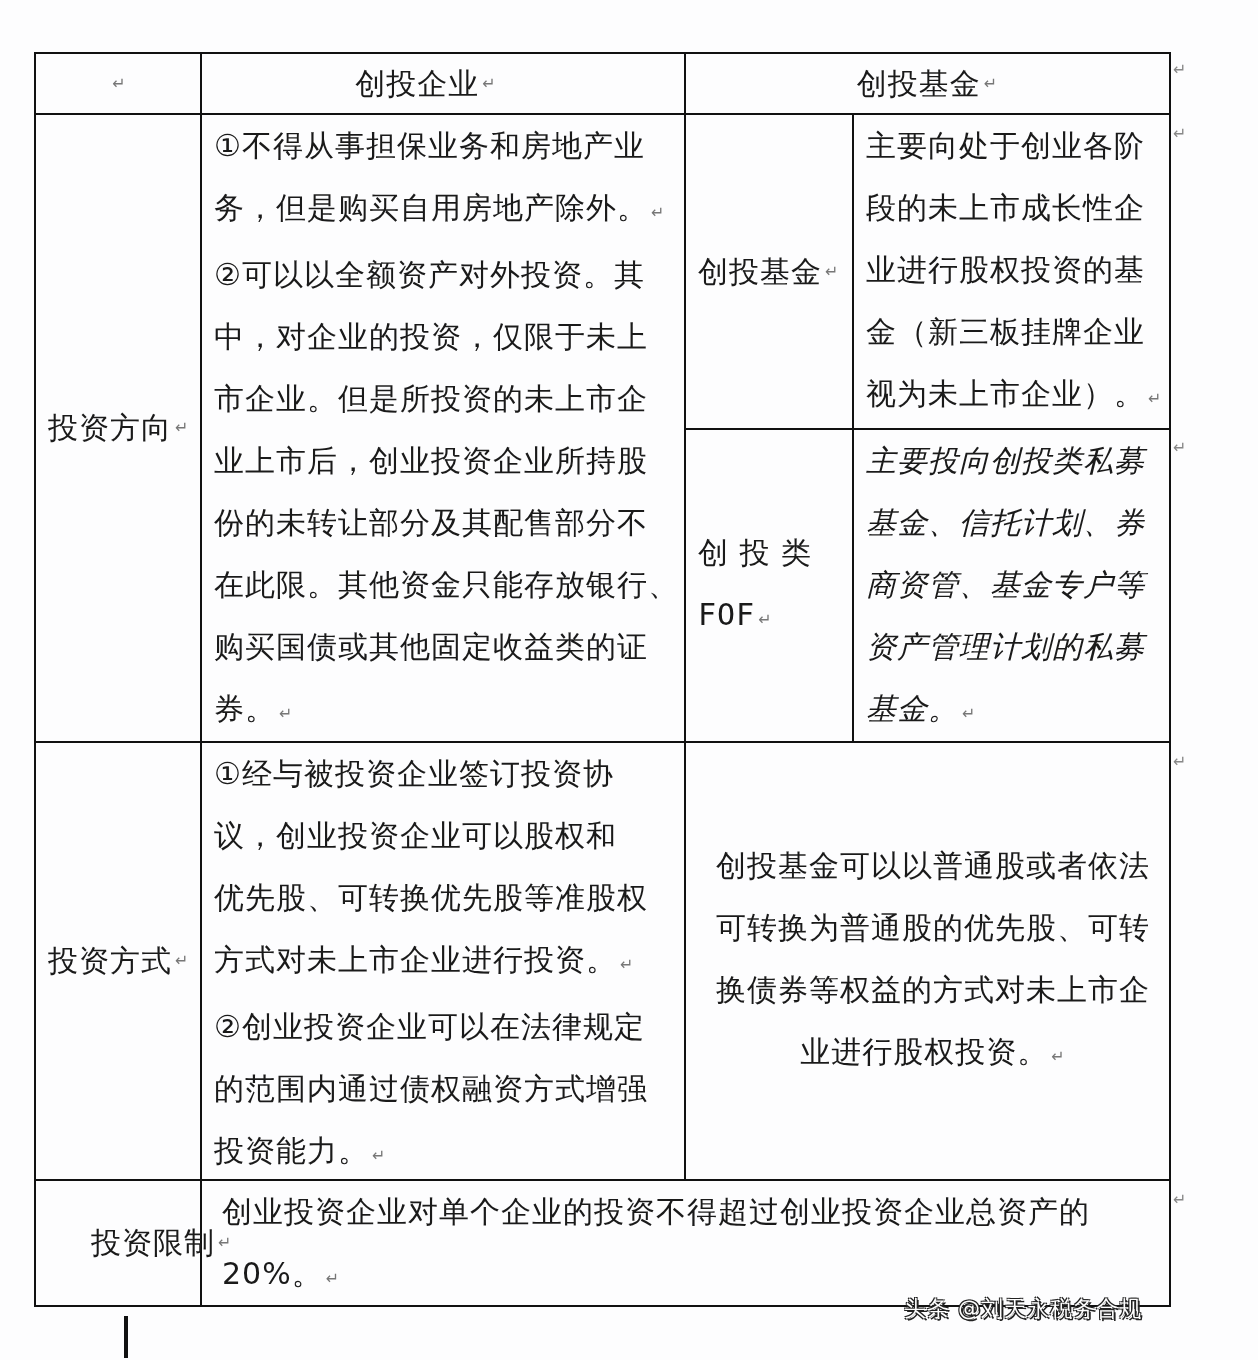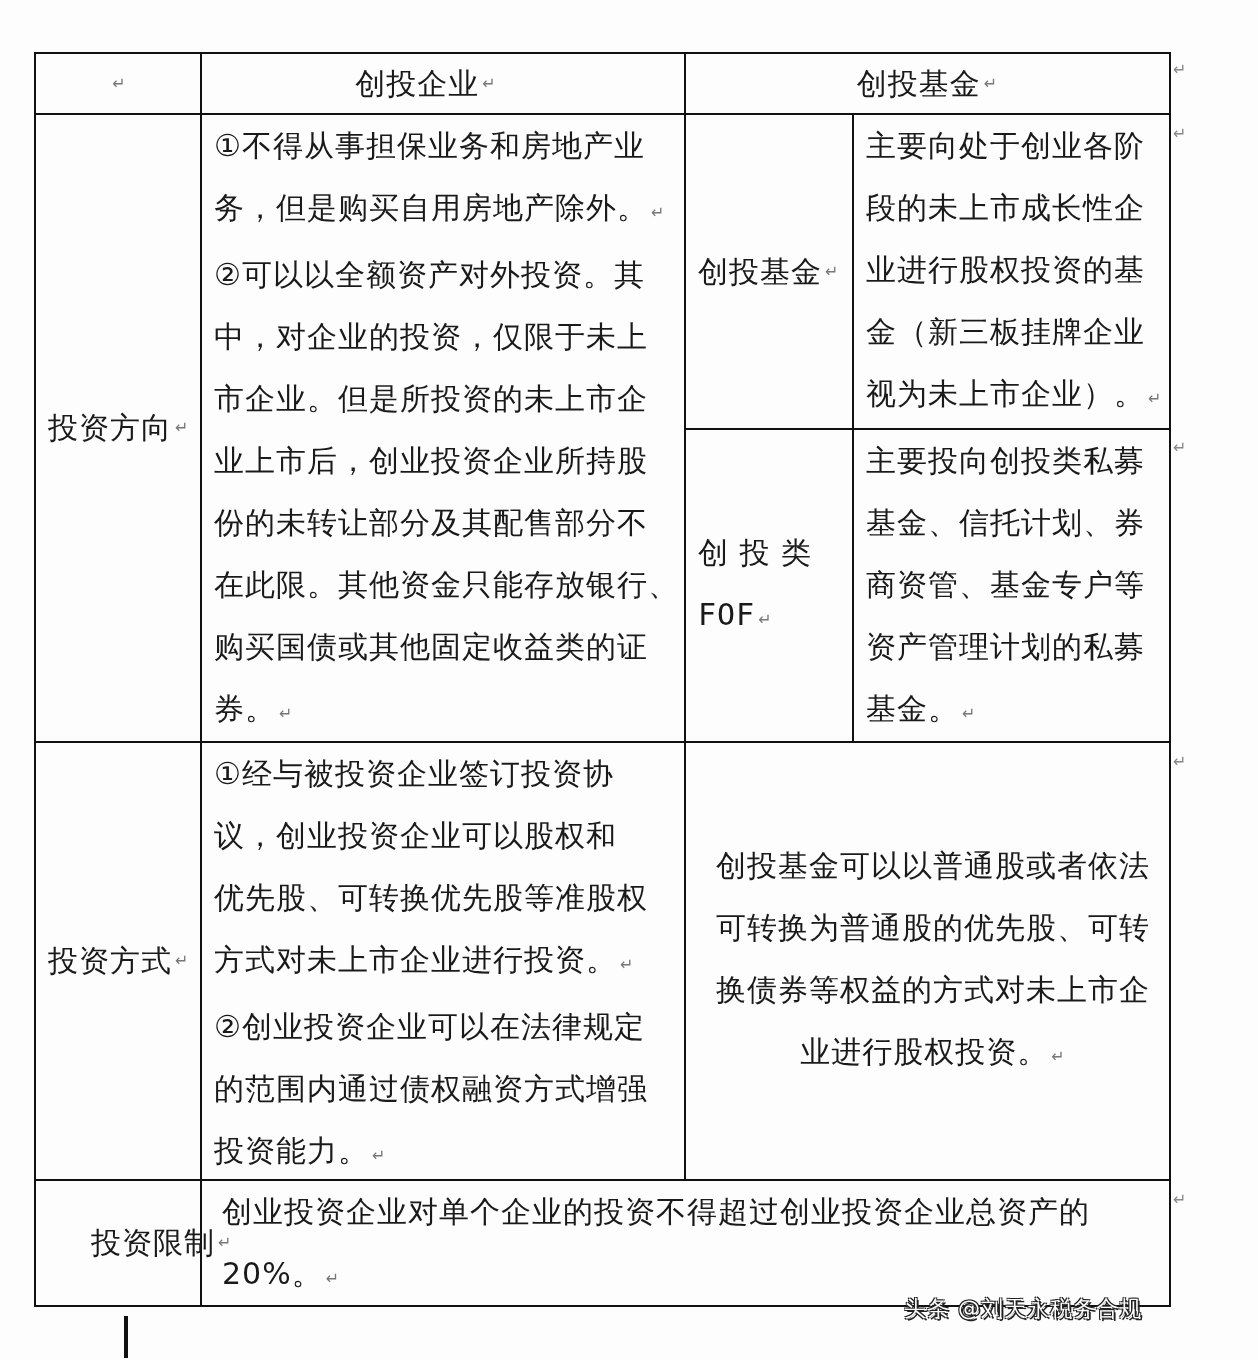--- a/index.html
+++ b/index.html
@@ -82,21 +82,21 @@
     <div>段的未上市成长性企</div>
     <div>业进行股权投资的基</div>
     <div>金（新三板挂牌企业</div>
     <div><span>视为未上市企业）。</span><span class="para-mark">↵</span></div>
   </div>
 
   <div class="cell txt" style="left:664px;top:470px;width:154px;">
     <div>创 投 类</div>
     <div><span class="fof">FOF</span><span class="para-mark">↵</span></div>
   </div>
-  <div class="cell txt" style="left:832px;top:378px;width:300px;">
+  <div class="cell txt" style="left:832px;top:378px;width:300px;font-style:italic;">
     <div>主要投向创投类私募</div>
     <div>基金、信托计划、券</div>
     <div>商资管、基金专户等</div>
     <div>资产管理计划的私募</div>
     <div><span>基金。</span><span class="para-mark">↵</span></div>
   </div>
 
   <div class="cell vcenter txt" style="left:14px;top:691px;width:152px;height:436px;">
     <span>投资方式</span>
       <span class="para-mark">↵</span>

